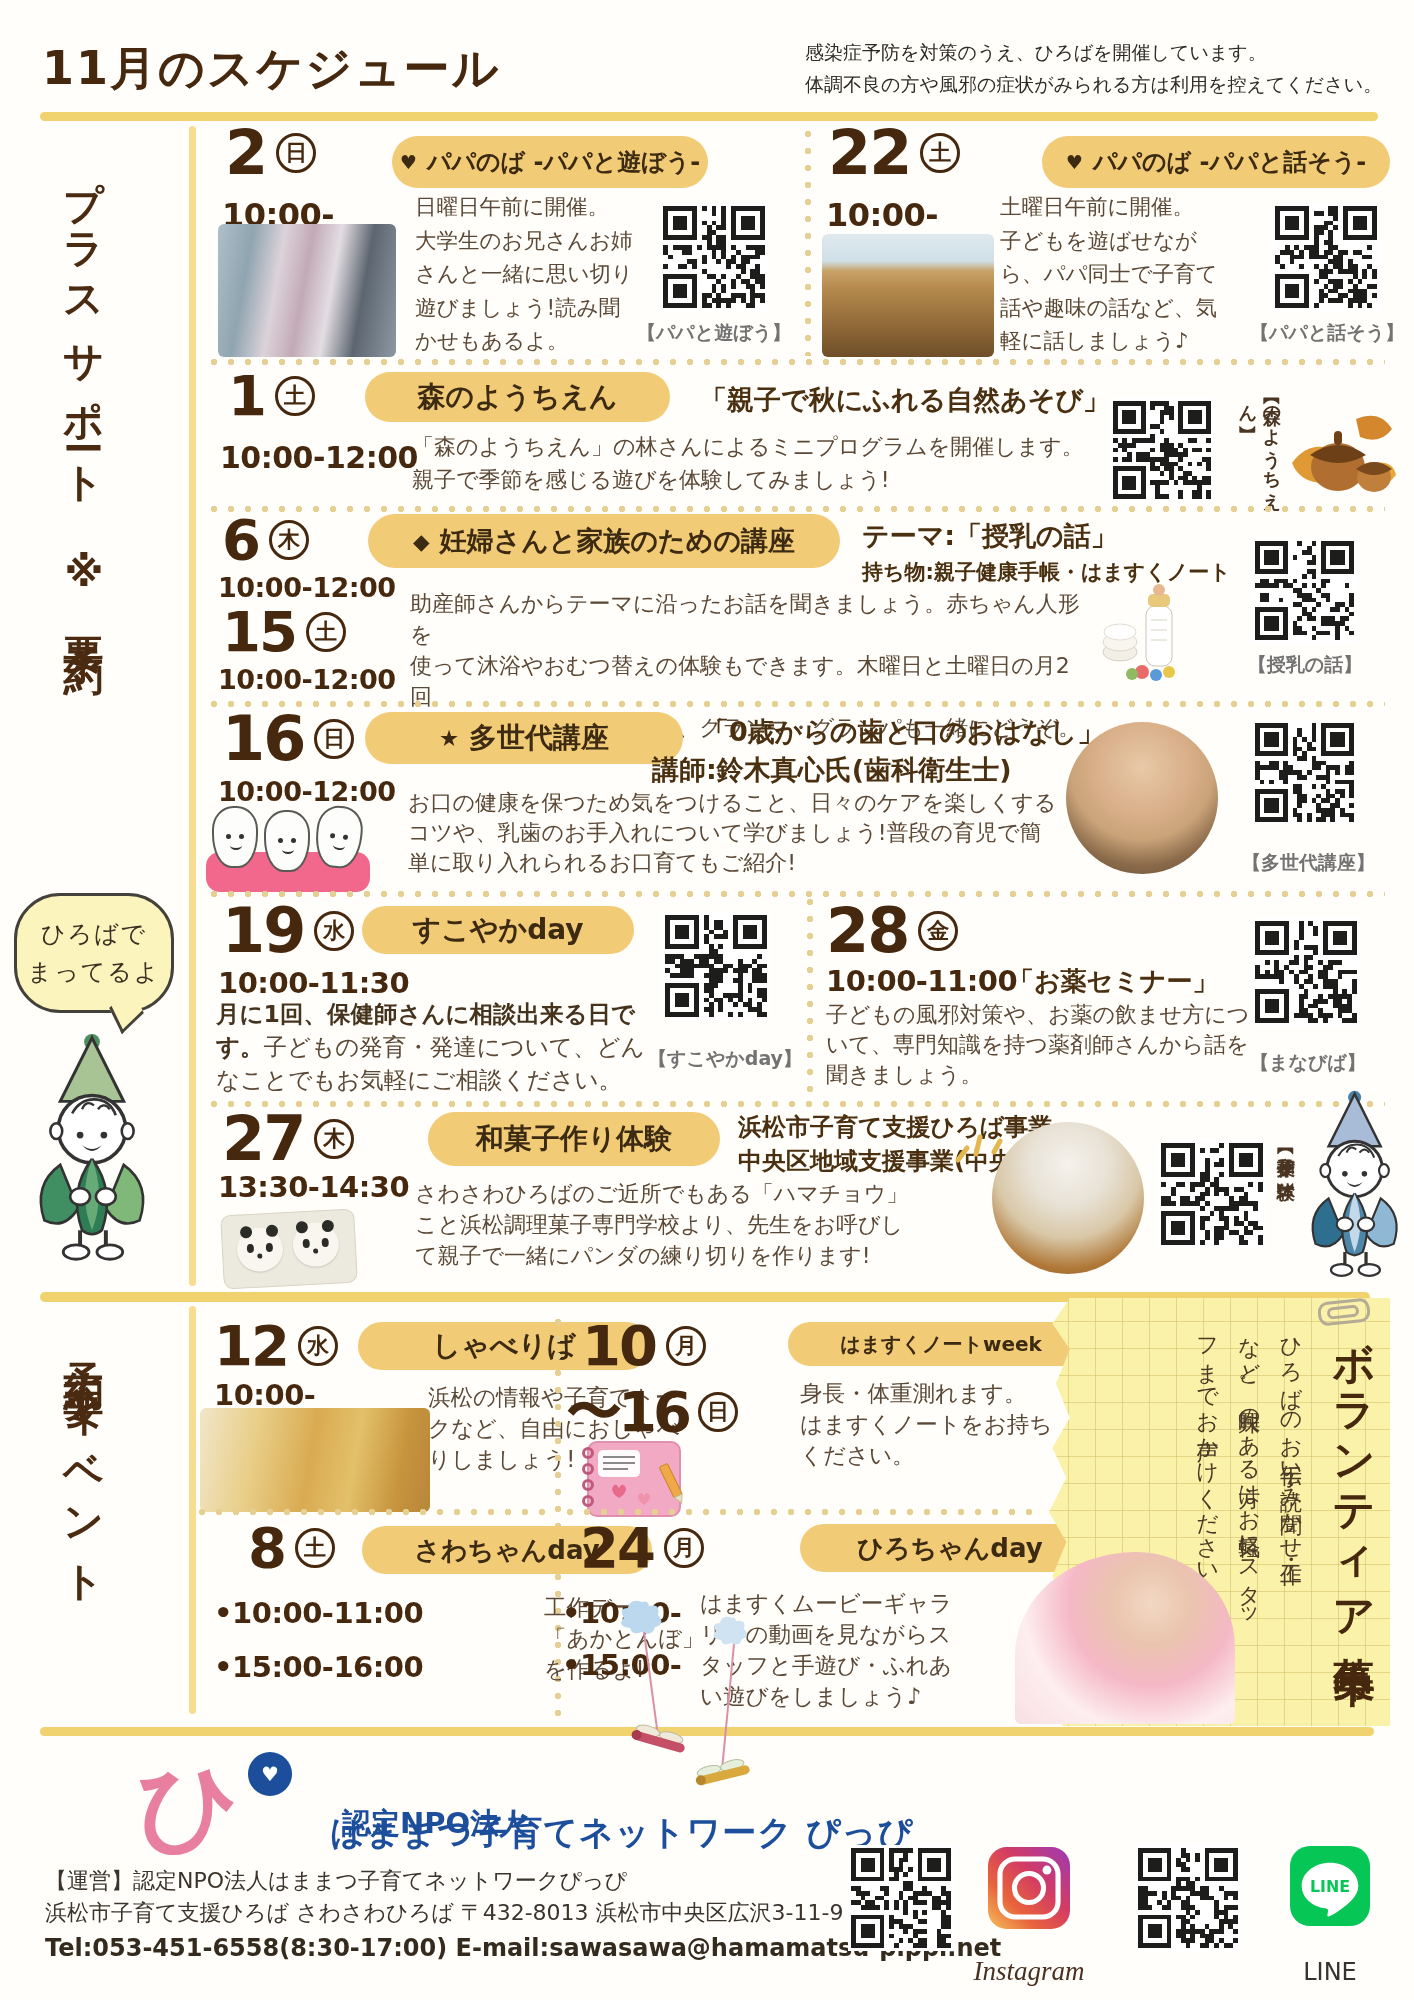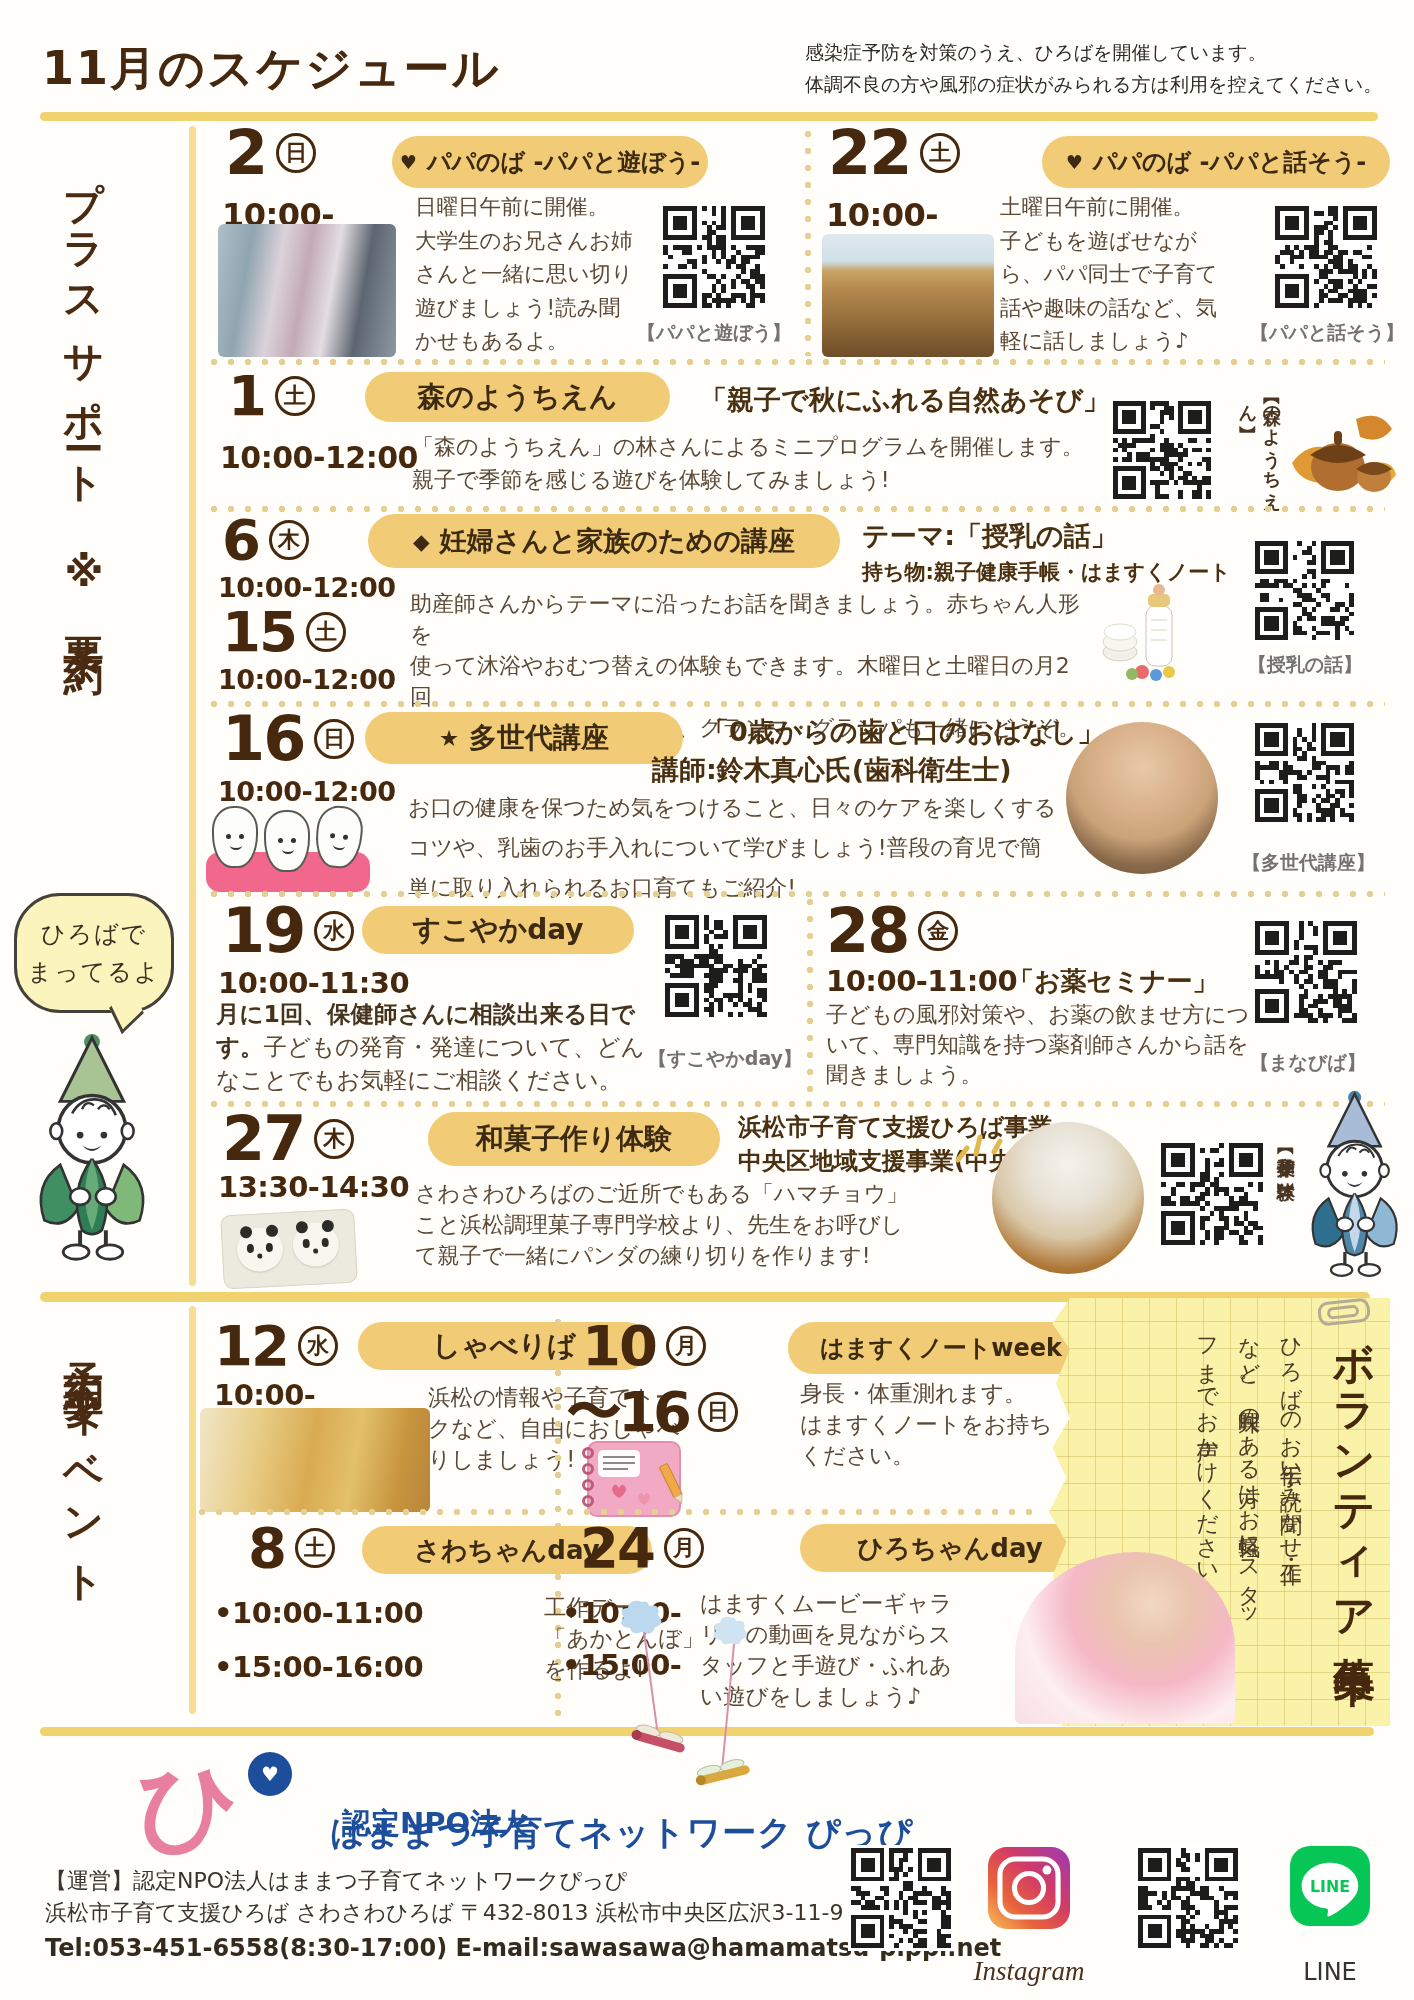--- a/index.html
+++ b/index.html
@@ -713,21 +713,21 @@
         <span class="teye" style="right:12px;"></span>
         <span class="tsmile"></span>
       </div>
   </div>
   <div class="badge" style="left:365px;top:712px;width:318px;height:52px;font-size:28px;">
     <span class="bicon">★</span>
     <span>多世代講座</span>
   </div>
   <div class="sub" style="left:702px;top:714px;font-size:27px;">「0歳からの歯と口のおはなし」</div>
   <div class="sub" style="left:652px;top:752px;font-size:27px;">講師:鈴木真心氏(歯科衛生士)</div>
-  <div class="desc" style="left:408px;top:788px;width:660px;font-size:22px;line-height:40px;">お口の健康を保つため気をつけること、日々のケアを楽しくする
+  <div class="desc" style="left:408px;top:788px;width:660px;font-size:22px;line-height:30px;">お口の健康を保つため気をつけること、日々のケアを楽しくする
 コツや、乳歯のお手入れについて学びましょう!普段の育児で簡
 単に取り入れられるお口育てもご紹介!</div>
   <div class="photo circ" style="left:1066px;top:722px;width:152px;height:152px;background:
     radial-gradient(circle at 50% 30%,#e8c9a8 0%,#d9b08a 35%,#caa379 55%,#8a6a4a 75%,#5d4a38 100%);"></div>
   <div class="qr" style="left:1252px;top:720px;width:105px;height:105px;"><svg viewBox="0 0 21 21" width="100%" height="100%" preserveAspectRatio="none" shape-rendering="crispEdges" fill="#1d1d1b">
         <rect x="12" y="0" width="1" height="1"></rect>
         <rect x="9" y="1" width="1" height="1"></rect>
         <rect x="12" y="1" width="1" height="1"></rect>
         <rect x="9" y="2" width="1" height="1"></rect>
         <rect x="12" y="2" width="1" height="1"></rect>
@@ -1393,21 +1393,21 @@
   <div class="dotv" style="left:554px;top:1318px;height:398px;"></div>
 
   <div class="dateblock" style="left:582px;top:1318px;">
     <span class="date d54">10</span>
     <span class="dow">月</span>
   </div>
   <div class="dateblock" style="left:566px;top:1384px;">
     <span class="date d54" style="letter-spacing:-4px;">〜16</span>
     <span class="dow">日</span>
   </div>
-  <div class="badge" style="left:788px;top:1322px;width:306px;height:52px;font-size:24px;">
+  <div class="badge" style="left:788px;top:1322px;width:306px;height:44px;font-size:20px;">
     <span>はますくノートweek</span>
   </div>
   <div class="desc" style="left:800px;top:1378px;width:280px;font-size:22.5px;line-height:31px;">身長・体重測れます。
 はますくノートをお持ち
 ください。</div>
   <div class="abs" style="left:572px;top:1436px;">
     <svg width="122" height="88" viewBox="0 0 122 88">
       <rect x="16" y="6" width="92" height="74" rx="9" fill="#f2aac4" stroke="#e08fae" stroke-width="2"></rect>
       <rect x="26" y="14" width="42" height="27" rx="5" fill="#fff" opacity=".95"></rect>
       <line x1="31" y1="21" x2="63" y2="21" stroke="#8a8a8a" stroke-width="2"></line>

